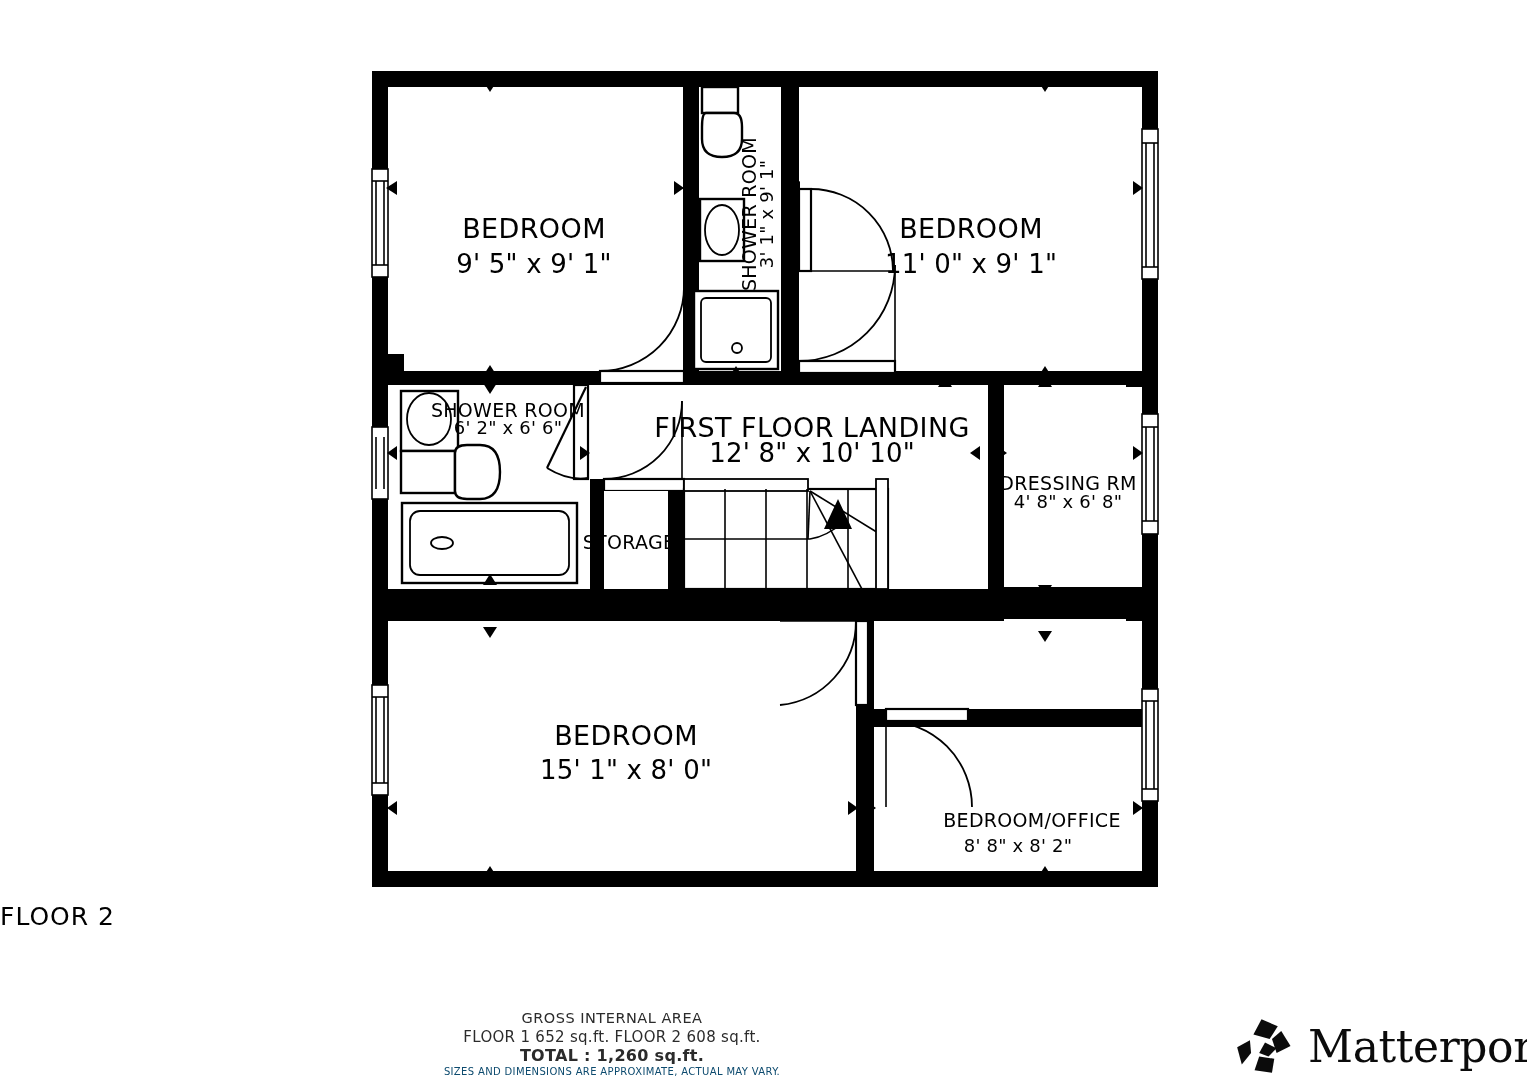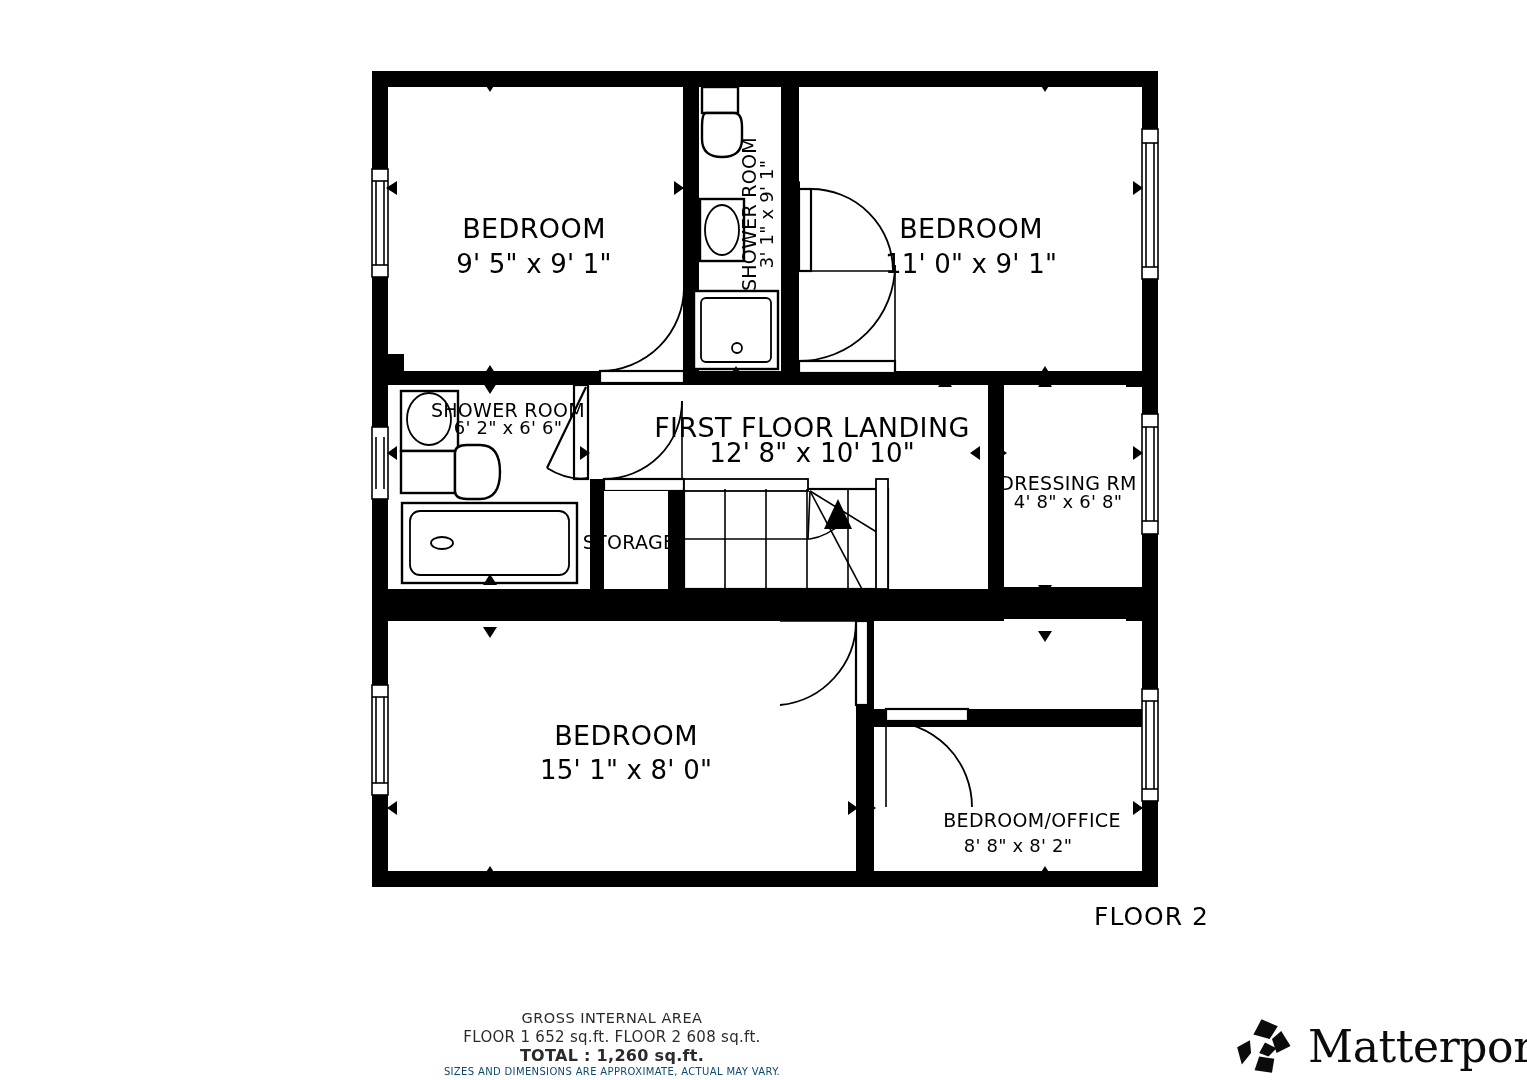--- a/index.html
+++ b/index.html
@@ -50,21 +50,21 @@
   .lbl-dim  { font-size: 26px; letter-spacing: 0.2px; }
   .lbl-name-sm { font-size: 19px; letter-spacing: 0.3px; }
   .lbl-dim-sm  { font-size: 18px; letter-spacing: 0.2px; }
   .lbl-storage { font-size: 19px; letter-spacing: 0.3px; }
 
   .floor-caption {
     position: absolute;
     left: 0;
     top: 893px;
     width: 1209px;
-    text-align: right;
+    text-align: left;
     font-size: 25px;
     letter-spacing: 1.0px;
     color: #000;
   }
 
   .footer {
     position: absolute;
     left: 0;
     top: 1001px;
     width: 1200px;

